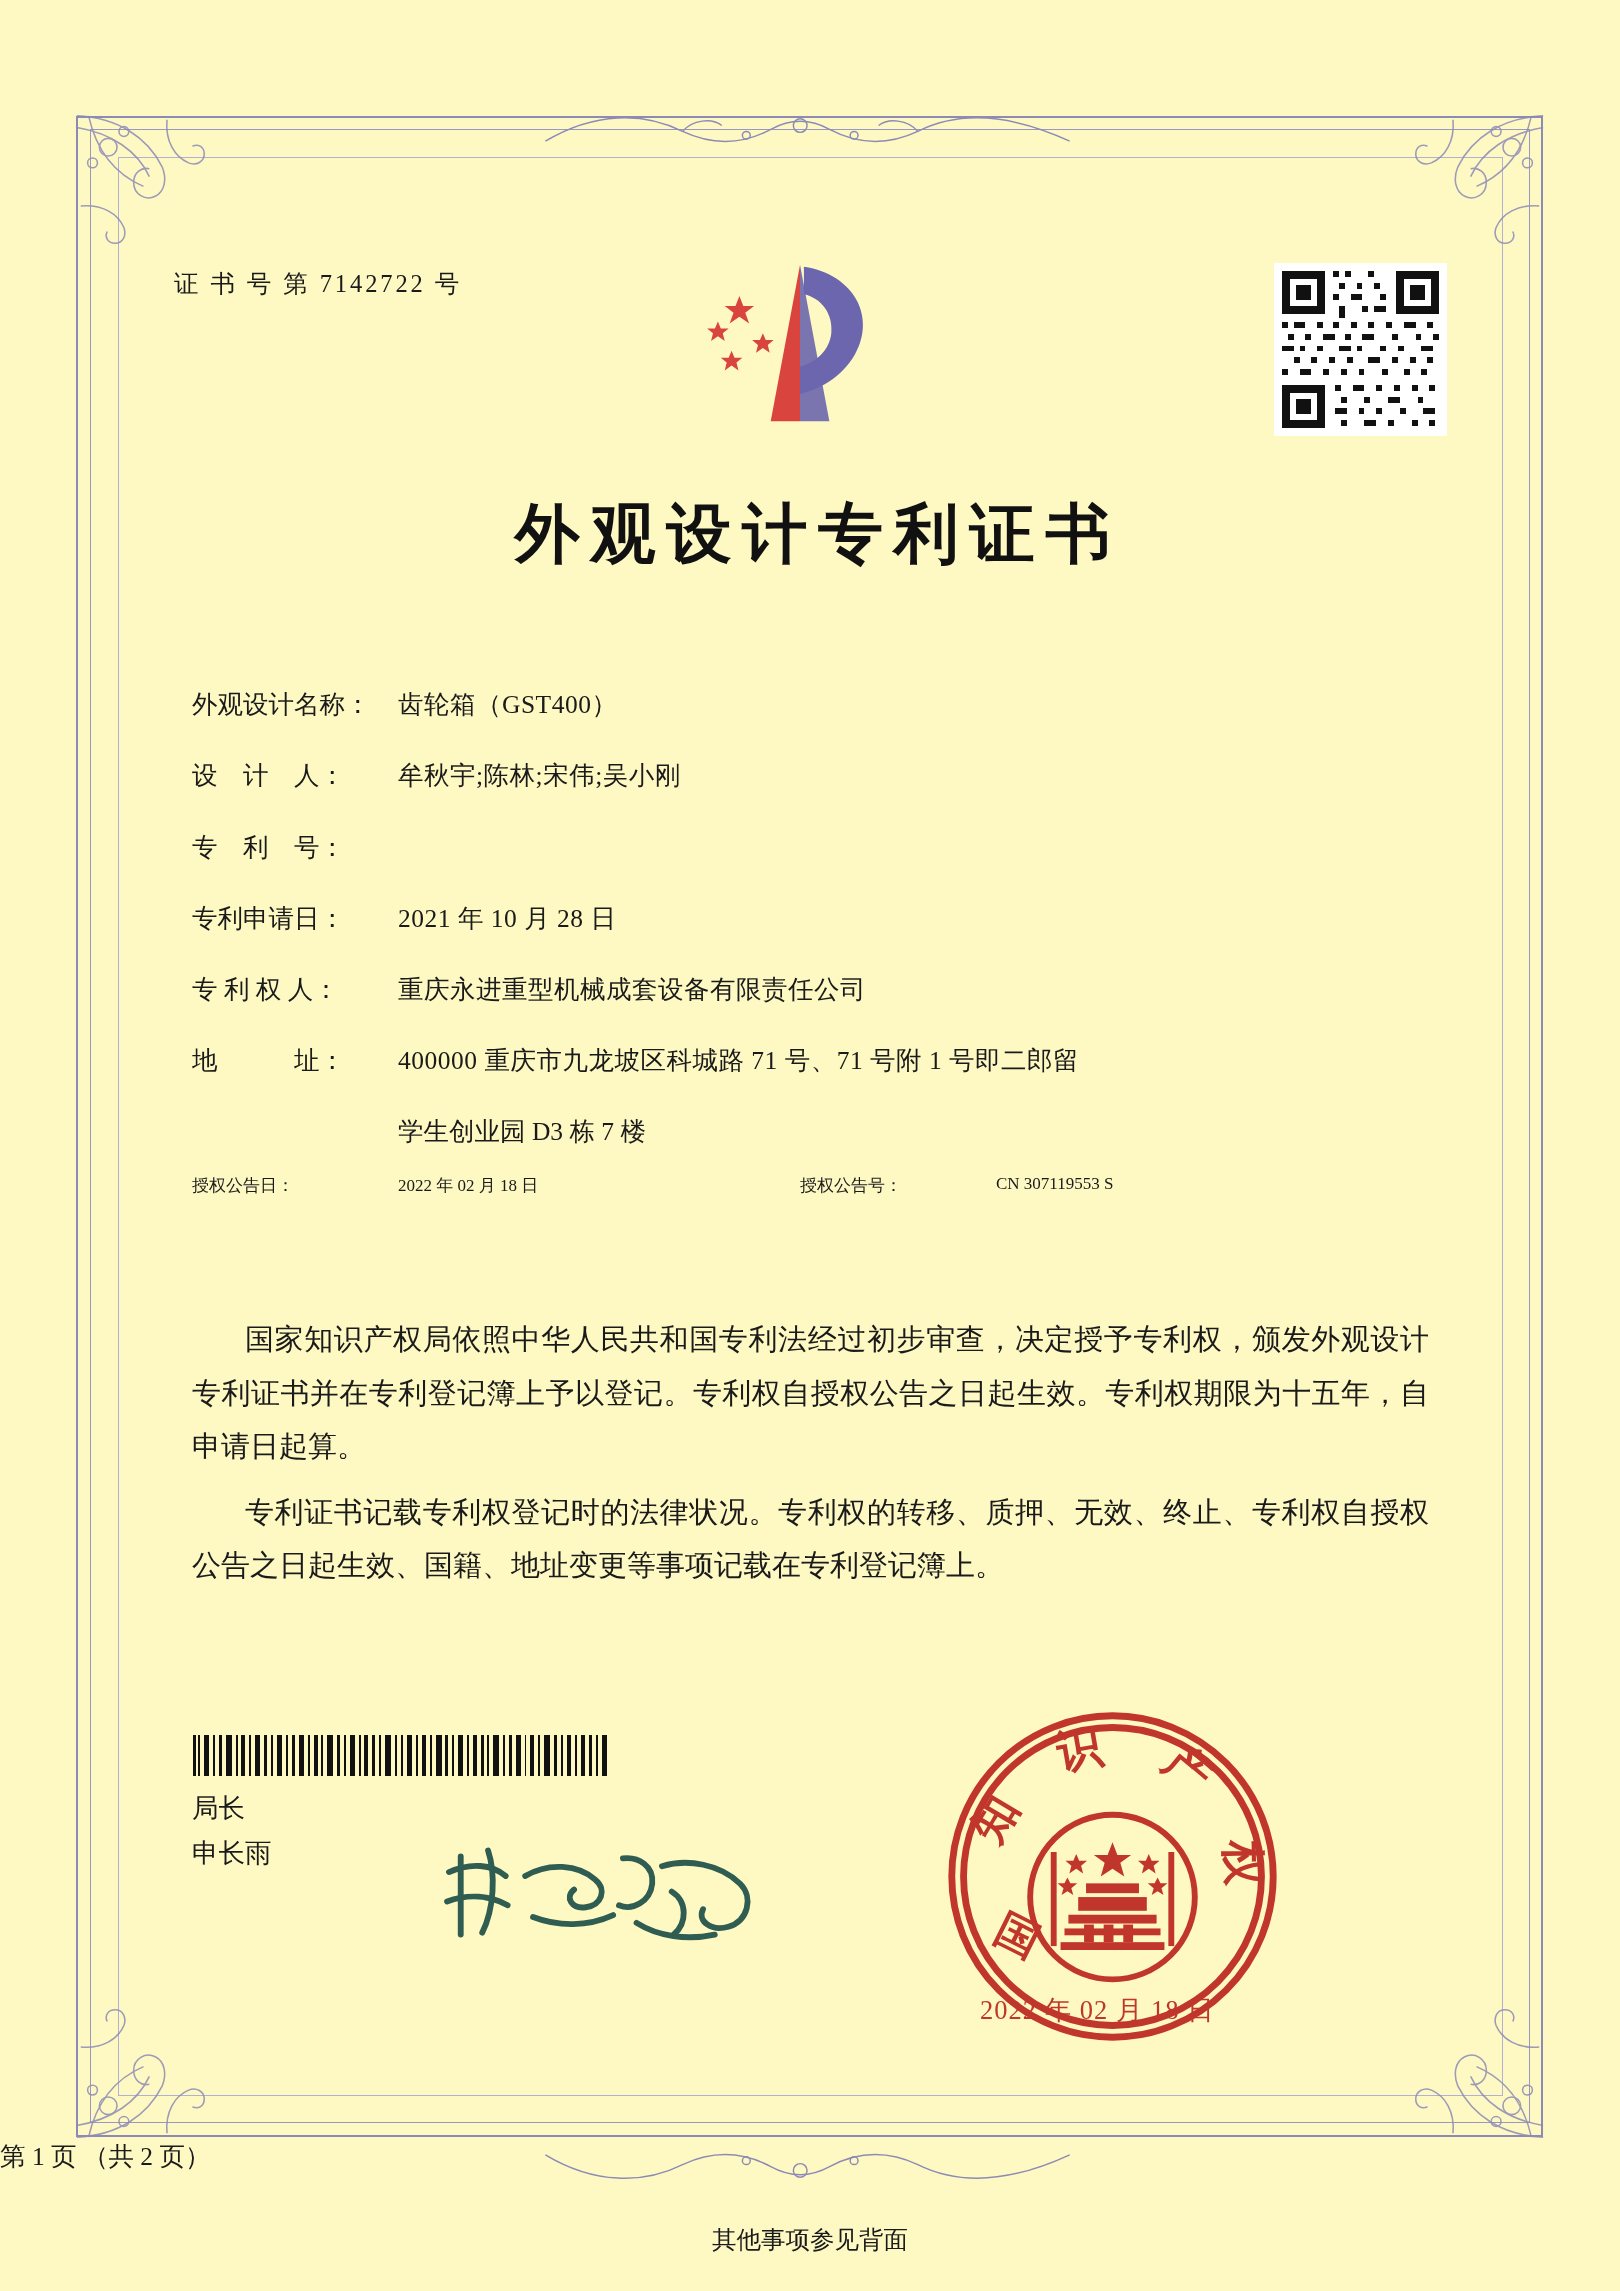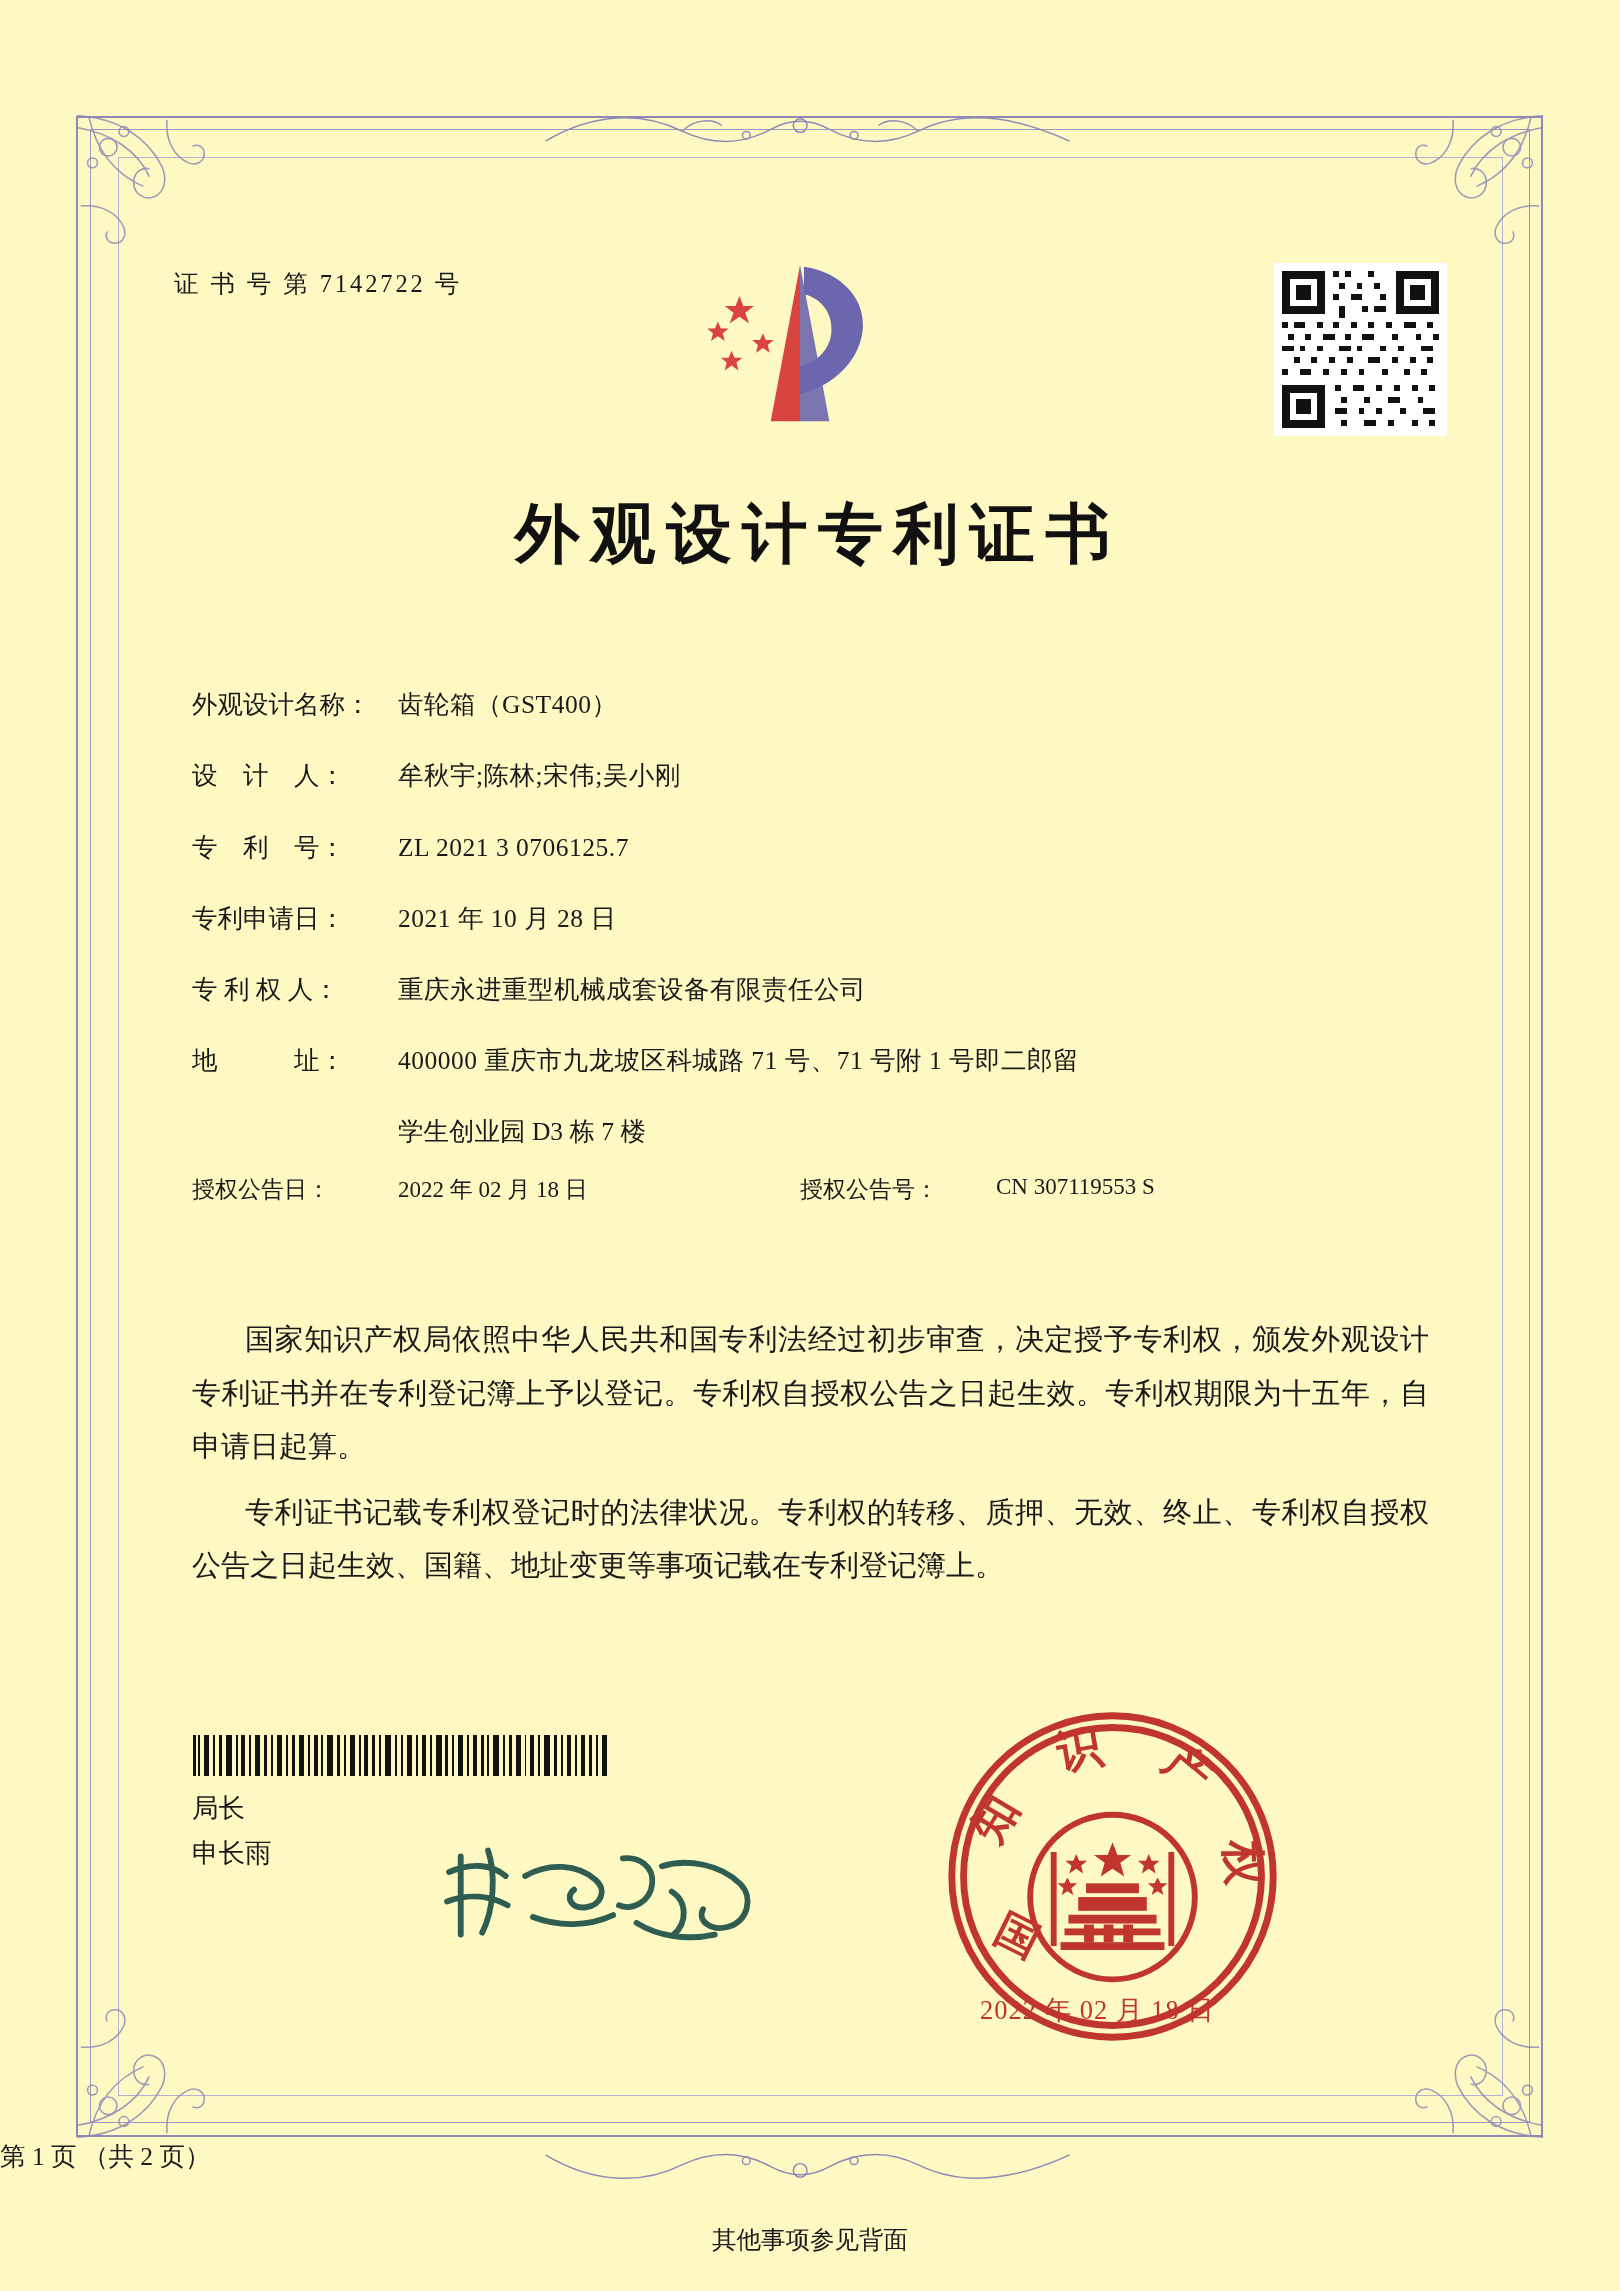--- a/index.html
+++ b/index.html
@@ -147,21 +147,21 @@
     letter-spacing: 0.5px;
   }
   .fvalue2 {
     margin-left: 206px;
     font-size: 25.5px;
   }
   .frow-split {
     display: flex;
     align-items: flex-start;
     margin-bottom: 33px;
-    font-size: 23px;
+    font-size: 17px;
   }
   .split-left { width: 608px; display: flex; }
   .split-right { display: flex; }
   .split-right .flabel { width: 196px; flex: 0 0 196px; }
 
   
   .paras {
     position: absolute;
     left: 192px;
     top: 1313px;
@@ -442,21 +442,20 @@
     <div class="frow">
       <div class="flabel">外观设计名称：</div>
       <div class="fvalue">齿轮箱（GST400）</div>
     </div>
     <div class="frow">
       <div class="flabel">设　计　人：</div>
       <div class="fvalue">牟秋宇;陈林;宋伟;吴小刚</div>
     </div>
     <div class="frow">
       <div class="flabel">专　利　号：</div>
-      <div class="fvalue">ZL 2021 3 0706125.7</div>
     </div>
     <div class="frow">
       <div class="flabel">专利申请日：</div>
       <div class="fvalue">2021 年 10 月 28 日</div>
     </div>
     <div class="frow">
       <div class="flabel">专 利 权 人：</div>
       <div class="fvalue">重庆永进重型机械成套设备有限责任公司</div>
     </div>
     <div class="frow">

